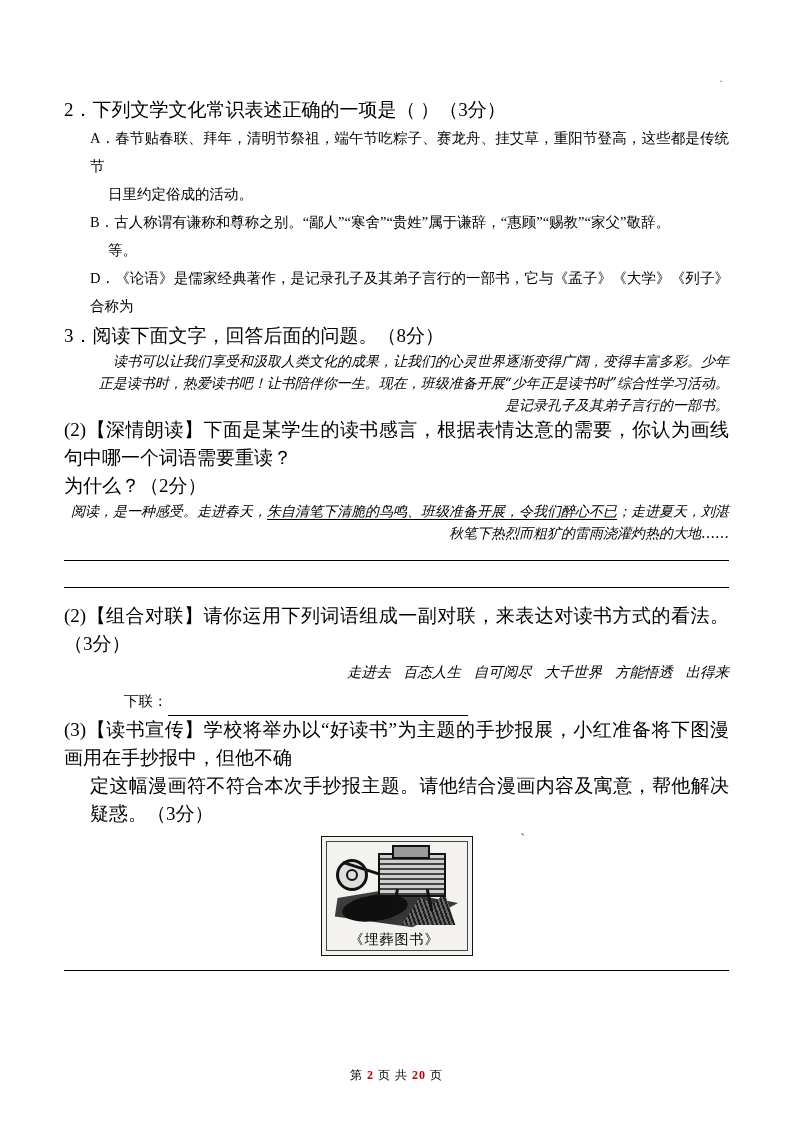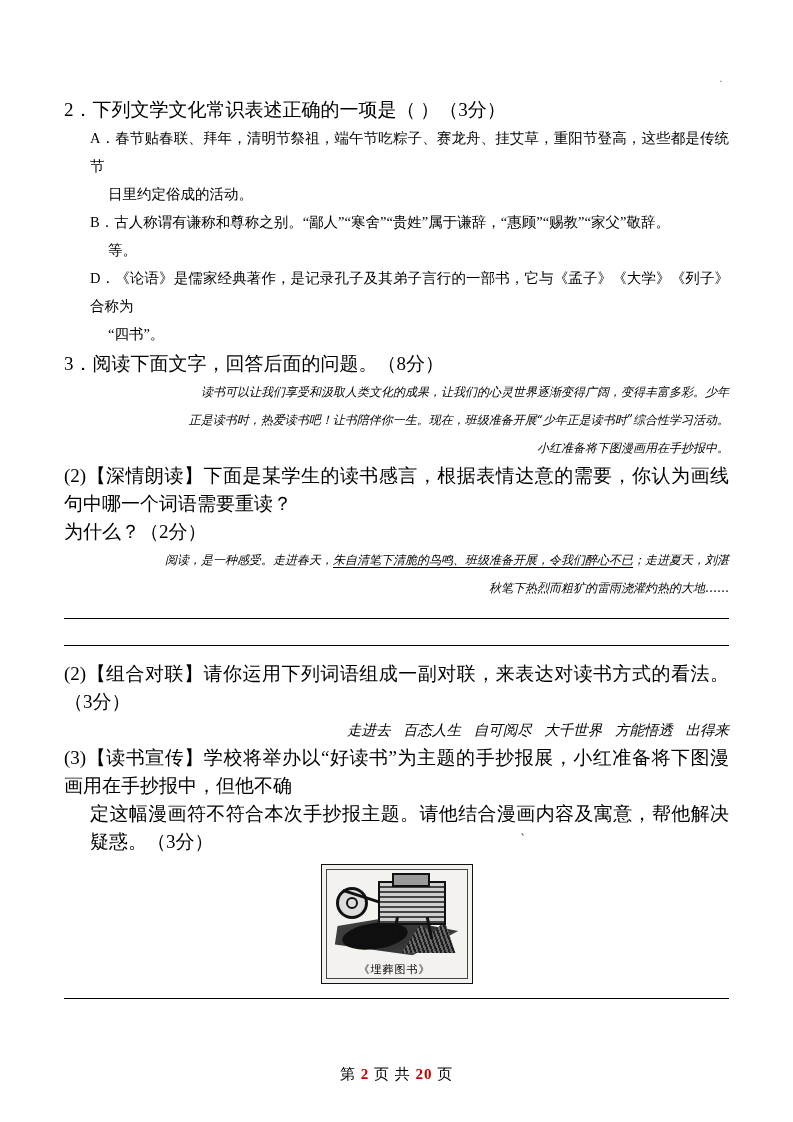--- a/index.html
+++ b/index.html
@@ -40,22 +40,22 @@
   }
   .opt-cont {
     font-size: 14.5px;
     line-height: 28px;
     padding-left: 44px;
   }
   .indent2 {
     text-indent: 30px;
   }
   .body-text {
-    font-size: 12px;
-    line-height: 28px;
+    font-size: 14px;
+    line-height: 22px;
     text-align: justify;
   }
   .kai {
     font-family: "DejaVu Serif", "Liberation Serif", serif;
     font-style: italic;
     text-align: right;
   }
   .uline {
     text-decoration: underline;
     text-underline-offset: 3px;
@@ -185,35 +185,35 @@
     top: 52px;
   }
   .comic .leg1 { left: 72px; transform: rotate(10deg); }
   .comic .leg2 { left: 106px; transform: rotate(-12deg); }
   .comic .caption {
     position: absolute;
     left: 0;
     right: 4px;
     bottom: 6px;
     text-align: center;
-    font-size: 11px;
+    font-size: 14px;
     font-family: "DejaVu Serif", serif;
     letter-spacing: 1px;
   }
   .comic-note {
     position: absolute;
     font-size: 12px;
   }
   .footer {
     position: absolute;
     left: 0;
     right: 0;
     bottom: 38px;
     text-align: center;
-    font-size: 15px;
+    font-size: 12px;
     letter-spacing: 1px;
   }
   .footer .pn { color: #c00000; font-weight: bold; }
   .top-dot {
     position: absolute;
     right: 70px;
     top: 74px;
     font-size: 12px;
     color: #777;
   }
@@ -231,42 +231,44 @@
       <span>A．</span><span>春节贴春联、拜年，清明节祭祖，端午节吃粽子、赛龙舟、挂艾草，重阳节登高，这些都是传统节</span>
     </div>
     <div class="opt-cont">日里约定俗成的活动。</div>
     <div class="opt">
       <span>B．</span><span>古人称谓有谦称和尊称之别。“鄙人”“寒舍”“贵姓”属于谦辞，“惠顾”“赐教”“家父”敬辞。</span>
     </div>
     <div class="opt-cont">等。</div>
     <div class="opt">
       <span>D．</span><span>《论语》是儒家经典著作，是记录孔子及其弟子言行的一部书，它与《孟子》《大学》《列子》合称为</span>
     </div>
-    <div class="opt-cont">“四书”。</div>
   </div>
 
   <div class="q">
     <div class="qline">3．阅读下面文字，回答后面的问题。（8分）</div>
     <div class="body-text kai indent2">读书可以让我们享受和汲取人类文化的成果，让我们的心灵世界逐渐变得广阔，变得丰富多彩。少年</div>
     <div class="body-text kai">正是读书时，热爱读书吧！让书陪伴你一生。现在，班级准备开展“少年正是读书时”综合性学习活动。</div>
-    <div class="body-text kai">小红准备将下图漫画用在手抄报中。</div>
+    <div class="body-text kai">是记录孔子及其弟子言行的一部书。</div>
 
     <div class="qline">(2)【深情朗读】下面是某学生的读书感言，根据表情达意的需要，你认为画线句中哪一个词语需要重读？</div>
     <div class="qline">为什么？（2分）</div>
 
     <div class="body-text kai">
       <span>阅读，是一种感受。走进春天，</span><span class="uline">朱自清笔下清脆的鸟鸣、班级准备开展，令我们醉心不已</span><span>；走进夏天，刘湛</span>
     </div>
     <div class="body-text kai">秋笔下热烈而粗犷的雷雨浇灌灼热的大地……</div>
 
     <hr class="answer-rule">
     <hr class="answer-rule second">
 
     <div class="qline" style="margin-top:14px">(2)【组合对联】请你运用下列词语组成一副对联，来表达对读书方式的看法。（3分）</div>
     <div class="couplet-words kai">走进去      百态人生      自可阅尽      大千世界      方能悟透      出得来</div>
+    <div class="couplet-row">
+      <span>下联：</span><span class="fill-line" style="width:300px;height:18px"></span>
+    </div>
 
     <div class="qline">(3)【读书宣传】学校将举办以“好读书”为主题的手抄报展，小红准备将下图漫画用在手抄报中，但他不确</div>
     <div class="qline" style="padding-left:26px">定这幅漫画符不符合本次手抄报主题。请他结合漫画内容及寓意，帮他解决疑惑。（3分）</div>
 
     <div class="comic-wrap">
       <div class="comic">
         <div class="inner-border"></div>
         <div class="ground"></div>
         <div class="pit"></div>
         <div class="mound"></div>

